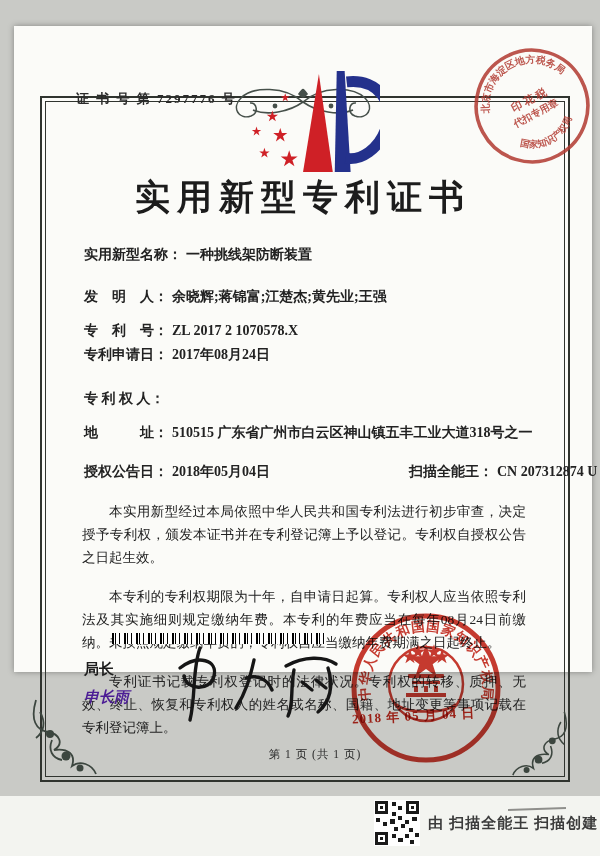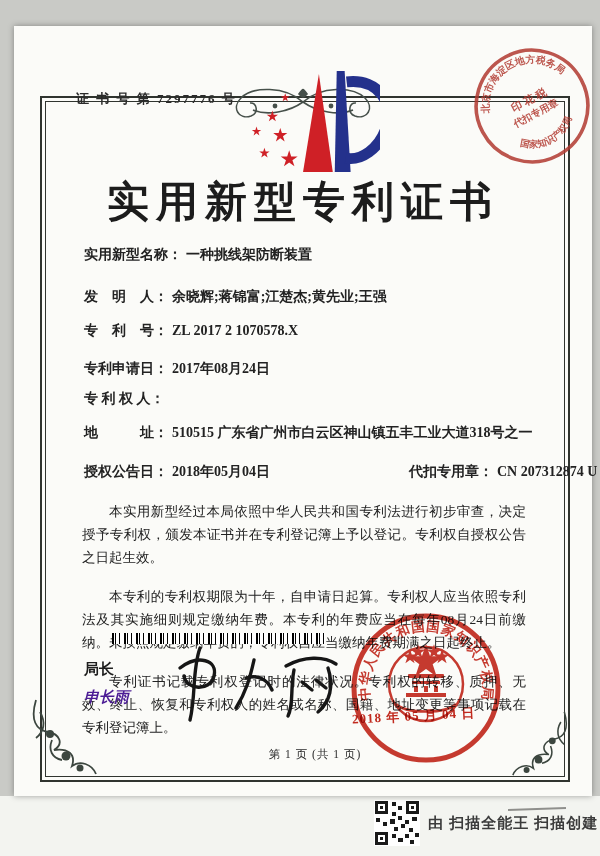--- a/index.html
+++ b/index.html
@@ -1,34 +1,34 @@
 <!DOCTYPE html>
 <html><head>
 <meta charset="utf-8">
 <style>
   html,body{margin:0;padding:0;}
   body{font-family:"Liberation Serif","DejaVu Serif",serif;}
   .screen{position:relative;width:600px;height:856px;background:#c9cac6;overflow:hidden;}
   .scan-bottom{position:absolute;left:0;top:796px;width:600px;height:60px;background:#f3f4f0;}
-  .paper{position:absolute;left:14px;top:26px;width:578px;height:770px;background:#fbfbf8;
+  .paper{position:absolute;left:14px;top:26px;width:578px;height:646px;background:#fbfbf8;
          box-shadow:0 0 6px rgba(0,0,0,.35);}
   .frame{position:absolute;left:26px;top:70px;width:526px;height:682px;border:2px solid #30342f;}
   .frame-inner{position:absolute;inset:3px;border:1px solid #30342f;}
   .cert-number{position:absolute;left:62px;top:64px;font-size:13px;font-weight:700;
                letter-spacing:2px;color:#2a2a2a;}
   .logo{position:absolute;left:224px;top:44px;}
   .tax-stamp{position:absolute;left:456px;top:18px;opacity:.85;}
-  .title{position:absolute;left:26px;top:148px;width:526px;text-align:center;font-size:42px;
+  .title{position:absolute;left:26px;top:148px;width:526px;text-align:center;font-size:35px;
          font-weight:700;letter-spacing:7px;color:#1c1c1c;}
   .field-row{position:absolute;left:70px;width:460px;display:flex;font-size:14px;
              font-weight:600;color:#222;line-height:20px;}
   .field-label{white-space:nowrap;}
   .field-value{margin-left:4px;word-break:break-all;max-width:392px;}
   .row-name{top:219px}.row-inventor{top:261px}.row-patentno{top:295px}
-  .row-filing{top:333px}.row-patentee{top:363px}.row-address{top:397px}
+  .row-filing{top:319px}.row-patentee{top:363px}.row-address{top:397px}
   .row-grant{top:436px}
   .grant-right{position:absolute;left:325px;top:0;display:flex;white-space:nowrap;}
   .grant-left{display:flex;text-align:right;}
   .paragraphs{position:absolute;left:52px;top:458px;width:476px;font-size:13.5px;color:#222;}
   .paragraphs p{margin:16px;text-indent:2em;text-align:justify;line-height:23px;}
   .barcode{position:absolute;left:98px;top:607px;width:213px;height:11px;
            background:repeating-linear-gradient(90deg,#000 0 2px,#fff 2px 3px,#000 3px 4px,
            #fff 4px 7px,#000 7px 8px,#fff 8px 12px);}
   .director-title{position:absolute;left:70px;top:634px;font-size:15px;font-weight:700;
                   font-family:"Liberation Sans","DejaVu Sans",sans-serif;color:#1e1e1e;}
@@ -188,21 +188,21 @@
     <div class="field-row row-address">
       <span class="field-label">地　　　址：</span>
       <span class="field-value">510515 广东省广州市白云区神山镇五丰工业大道318号之一</span>
     </div>
     <div class="field-row row-grant" style="position:absolute;">
       <span class="grant-left">
         <span class="field-label">授权公告日：</span>
         <span class="field-value">2018年05月04日</span>
       </span>
       <span class="grant-right">
-        <span class="field-label">代扣专用章：</span>
+        <span class="field-label">扫描全能王：</span>
         <span class="field-value">CN 207312874 U</span>
       </span>
     </div>
 
     <div class="paragraphs">
       <p>本实用新型经过本局依照中华人民共和国专利法进行初步审查，决定授予专利权，颁发本证书并在专利登记簿上予以登记。专利权自授权公告之日起生效。</p>
       <p>本专利的专利权期限为十年，自申请日起算。专利权人应当依照专利法及其实施细则规定缴纳年费。本专利的年费应当在每年08月24日前缴纳。未按照规定缴纳年费的，专利权自应当缴纳年费期满之日起终止。</p>
       <p>专利证书记载专利权登记时的法律状况。专利权的转移、质押、无效、终止、恢复和专利权人的姓名或名称、国籍、地址变更等事项记载在专利登记簿上。</p>
     </div>
 

